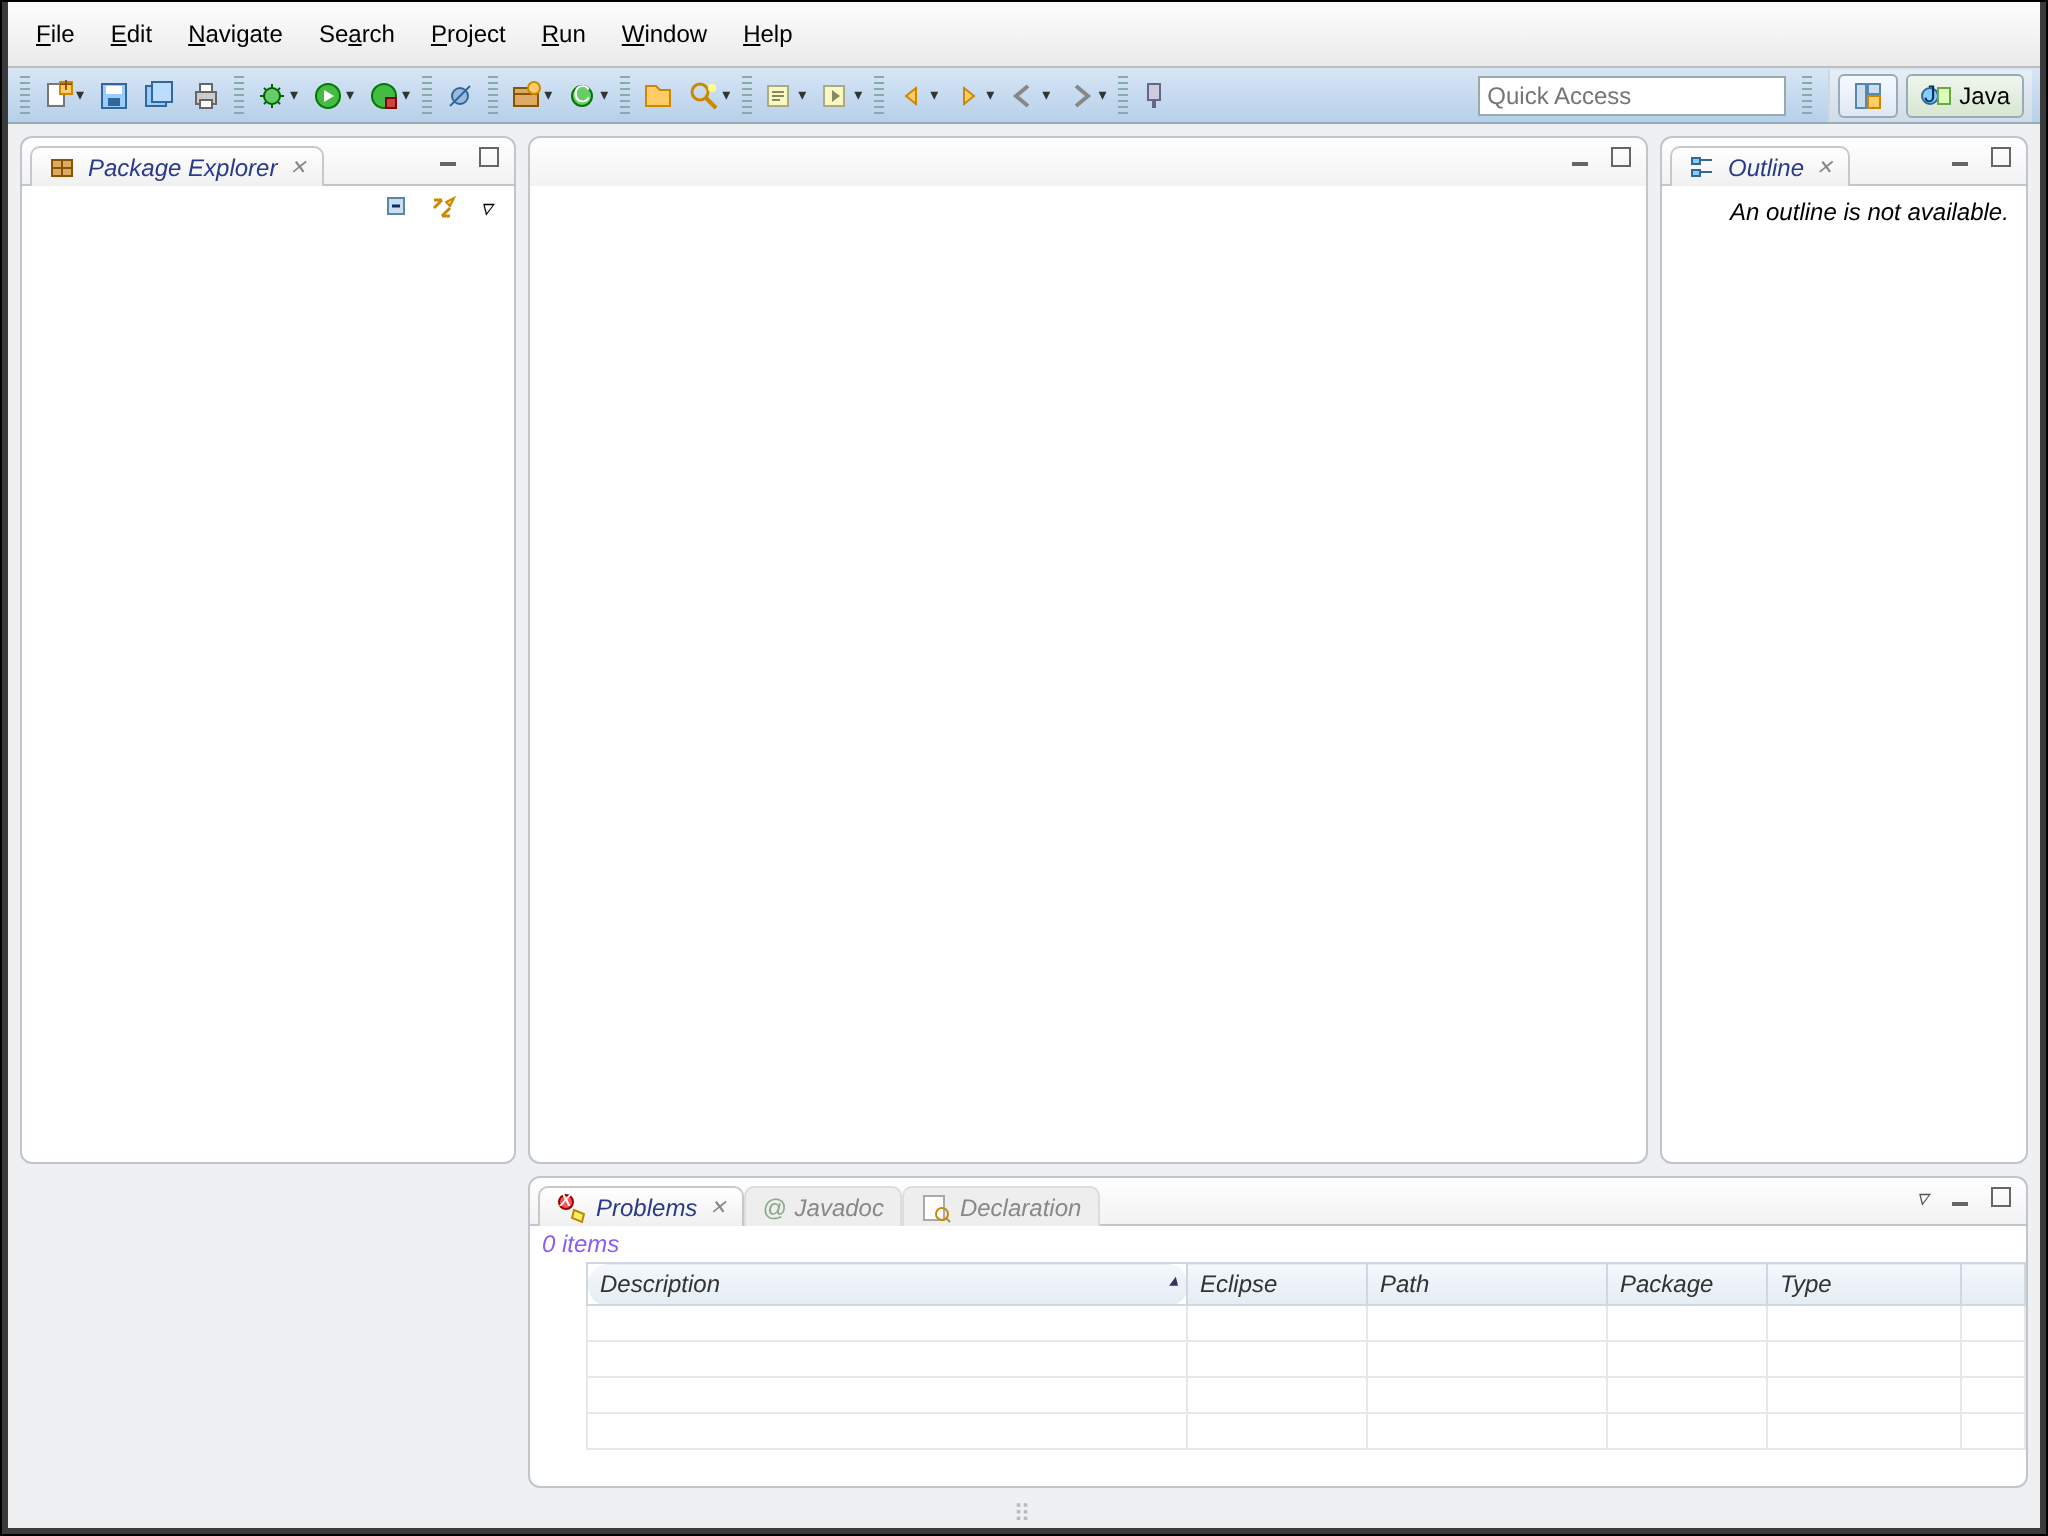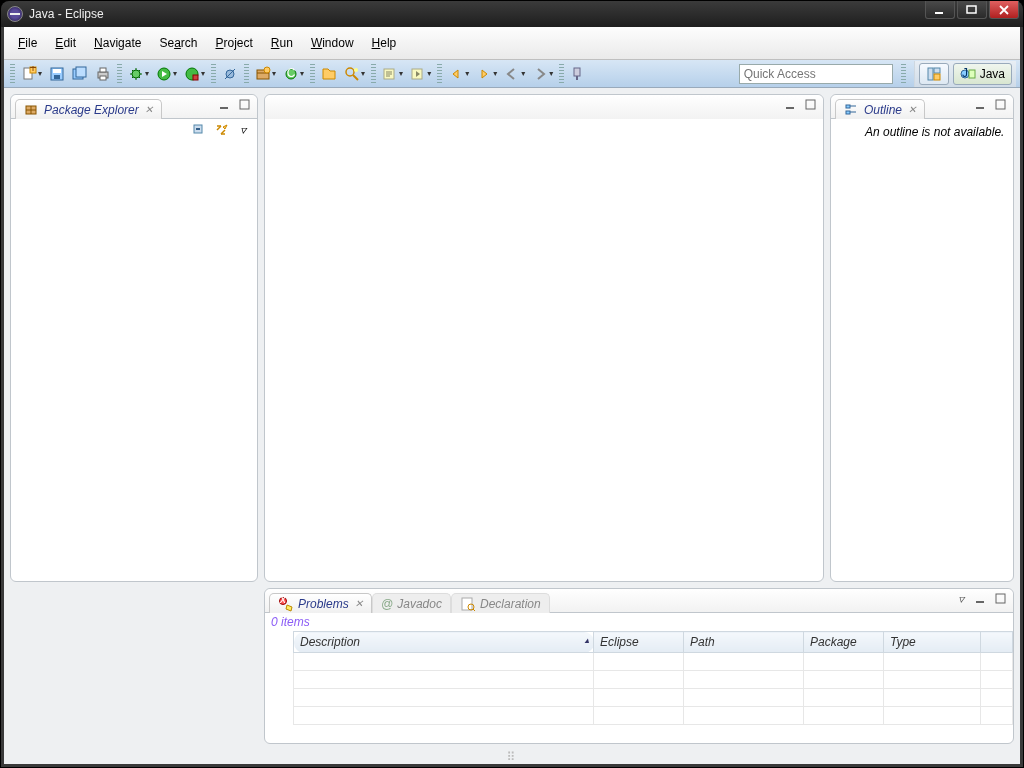--- a/index.html
+++ b/index.html
@@ -67,41 +67,20 @@
 .statusbar{height:14px;background:#eef0f2;display:flex;justify-content:center;align-items:center;}
 .statusbar .grip{color:#bbb;letter-spacing:2px;}
 
 
 .ic{width:16px;height:16px;}
 </style>
 </head>
 <body>
 
 <div class="frame">
-  <div class="titlebar">
-    <span class="icon"></span>
-    <span class="title">Java - Eclipse</span>
-    <div class="winbtns">
-      <div class="winbtn min">
-          <svg viewBox="0 0 12 10">
-            <rect x="1" y="7" width="8" height="2" fill="#fff"></rect>
-          </svg>
-        </div>
-      <div class="winbtn max">
-          <svg viewBox="0 0 12 10">
-            <rect x="1" y="1" width="9" height="7" fill="none" stroke="#fff" stroke-width="1.5"></rect>
-          </svg>
-        </div>
-      <div class="winbtn close">
-          <svg viewBox="0 0 12 10">
-            <path d="M2 1 L10 9 M10 1 L2 9" stroke="#fff" stroke-width="1.8"></path>
-          </svg>
-        </div>
-    </div>
-  </div>
   <div class="client">
 
     <div class="menubar">
       <span class="menuitem"><u>F</u><span></span>ile</span>
       <span class="menuitem"><u>E</u>dit</span>
       <span class="menuitem"><u>N</u>avigate</span>
       <span class="menuitem">Se<u>a</u>rch</span>
       <span class="menuitem"><u>P</u>roject</span>
       <span class="menuitem"><u>R</u>un</span>
       <span class="menuitem"><u>W</u>indow</span>

